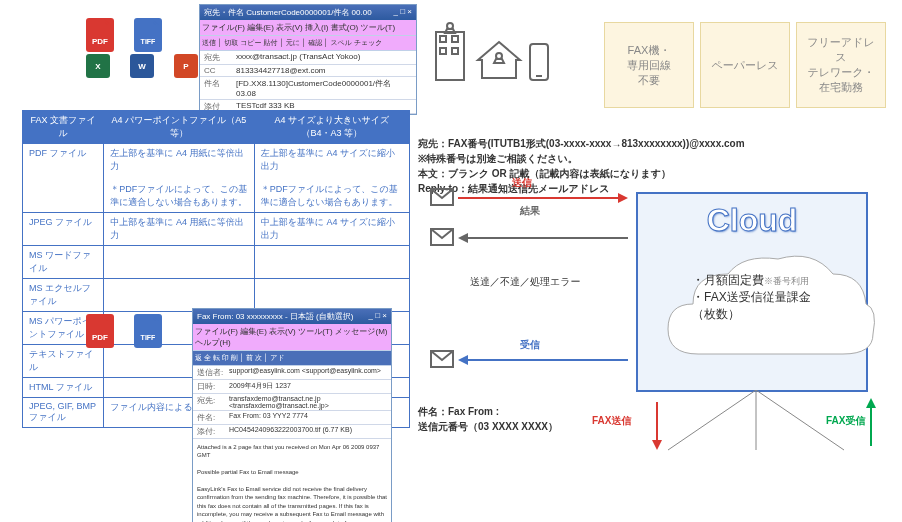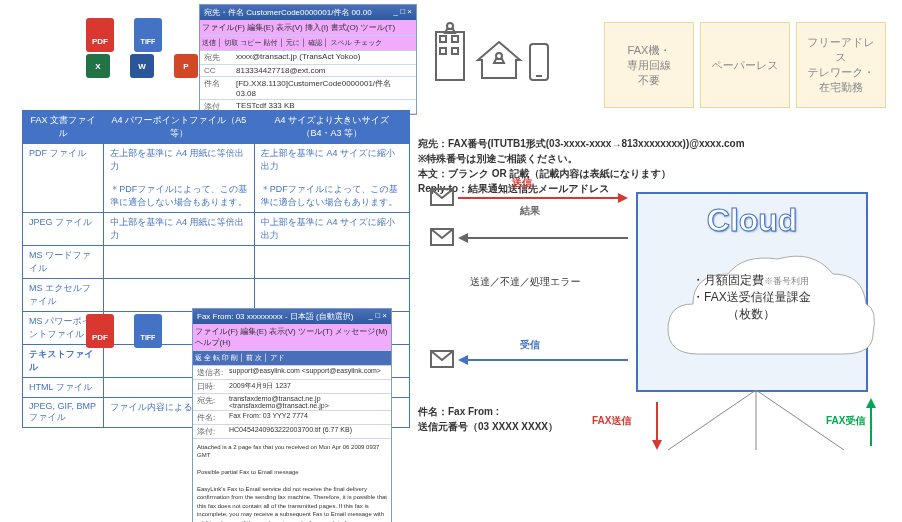--- a/index.html
+++ b/index.html
@@ -145,21 +145,21 @@
         <td style="white-space: pre-line; border-radius: 13px;">MS エクセルファイル</td>
         <td style="white-space: pre-line;"></td>
         <td style="white-space: pre-line;"></td>
       </tr>
       <tr>
         <td style="white-space: pre-line;">MS パワーポイントファイル</td>
         <td style="white-space: pre-line;"></td>
         <td style="white-space: pre-line;"></td>
       </tr>
       <tr>
-        <td style="white-space: pre-line; font-weight: bold;">テキストファイル</td>
+        <td style="white-space: pre-line;">テキストファイル</td>
         <td style="white-space: pre-line;"></td>
         <td style="white-space: pre-line;"></td>
       </tr>
       <tr>
         <td style="white-space: pre-line; margin-left: 39px;">HTML ファイル</td>
         <td style="white-space: pre-line;"></td>
         <td style="white-space: pre-line;"></td>
       </tr>
       <tr>
         <td style="white-space: pre-line;">JPEG, GIF, BMP ファイル</td>
@@ -301,21 +301,21 @@
 送信元番号（03 XXXX XXXX）</div>
 
 <div class="cloud-box" style="left:628px; top:192px; width:232px; height:200px;margin-left:8px;">
   <div class="cloud-title">Cloud</div>
   <svg class="cloud-shape" style="left:10px; top:50px;" width="236" height="140">
     <path d="M50 110 Q20 110 20 85 Q20 60 45 60 Q45 30 80 30 Q95 10 130 15 Q165 5 185 30 Q215 30 218 60 Q230 65 225 90 Q225 110 195 110 Z" fill="#fff" stroke="#aaa" stroke-width="1"></path>
   </svg>
   <div class="cloud-content" style="left:54px; top:78px;">
     <div><span>・月額固定費</span><span style="font-size:9px;color:#888;">※番号利用</span></div>
     <div>・FAX送受信従量課金</div>
-    <div style="text-align:center;font-family:Liberation Serif, serif;">（枚数）</div>
+    <div style="font-family:Liberation Serif, serif;">（枚数）</div>
   </div>
 </div>
 
 <svg style="position:absolute; left:628px; top:390px;" width="256" height="70">
   <line x1="128" y1="0" x2="40" y2="60" stroke="#888" stroke-width="1"></line>
   <line x1="128" y1="0" x2="128" y2="60" stroke="#888" stroke-width="1"></line>
   <line x1="128" y1="0" x2="216" y2="60" stroke="#888" stroke-width="1"></line>
 </svg>
 
 <svg style="position:absolute; left:642px; top:396px;" width="30" height="56">

